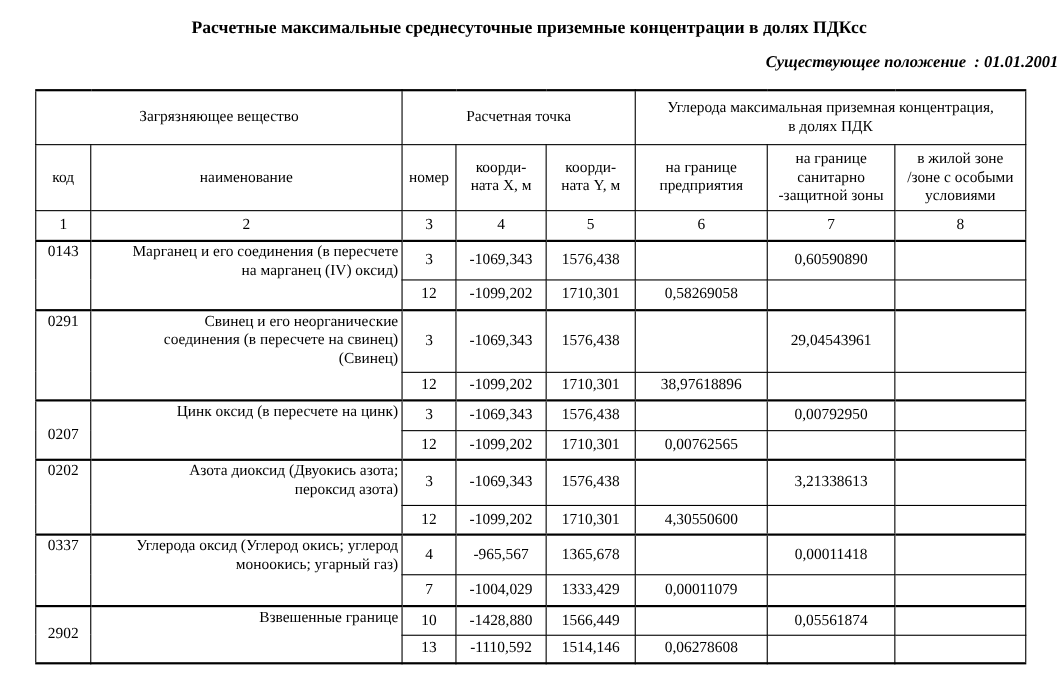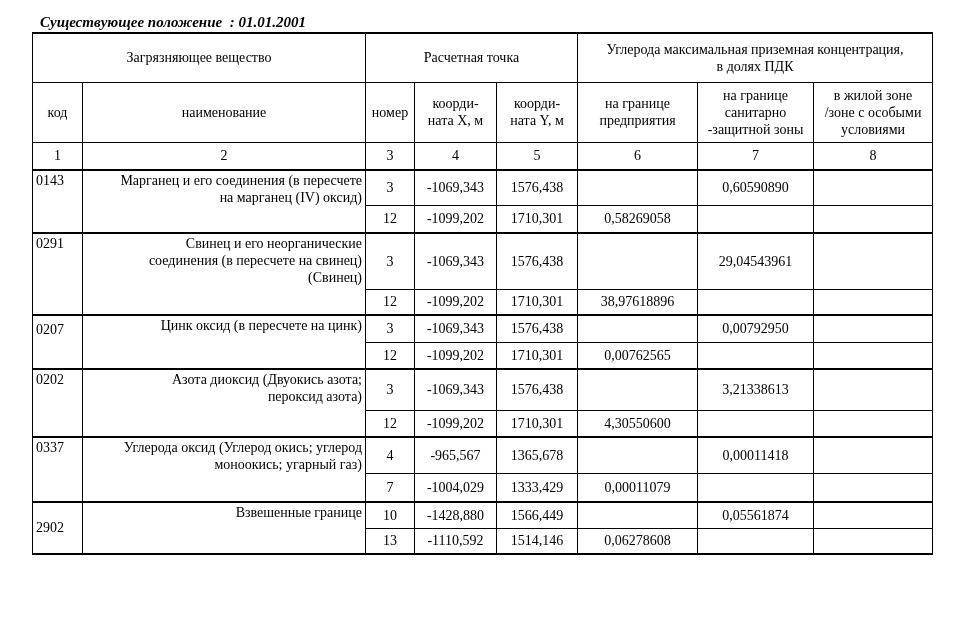--- a/index.html
+++ b/index.html
@@ -26,26 +26,27 @@
     font-weight: bold;
     line-height: 18px;
   }
   .subtitle {
     margin: 13px 0 0 40px;
     font-size: 15px;
     font-weight: bold;
     font-style: italic;
     white-space: pre;
     line-height: 18px;
+    text-align: right;
   }
   table.report {
     border-collapse: collapse;
     table-layout: fixed;
     width: 900px;
-    margin: 1px 0 0 32px;
+    margin: 15px 0 0 32px;
     border-left: 1px solid #000;
     border-right: 1px solid #000;
     border-top: 2px solid #000;
     border-bottom: 2px solid #000;
   }
   table.report th, table.report td {
     border: 1px solid #000;
     font-size: 14px;
     font-weight: normal;
     padding: 1px 3px;
@@ -56,39 +57,41 @@
     text-align: center;
     vertical-align: middle;
     white-space: pre-line;
   }
   tr.r-group { height: 49px; }
   tr.r-sub   { height: 60px; }
   tr.r-num   { height: 28px; }
   tr.r-num td { text-align: center; vertical-align: middle; }
   tbody tr.grp td { border-top: 2px solid #000; }
   td.c-code {
+    text-align: center;
     vertical-align: top;
     padding-top: 8px;
   }
   td.c-name {
     text-align: right;
     vertical-align: top;
     white-space: pre-line;
     padding-left: 4px;
   }
   td.c-mid {
     text-align: center;
     vertical-align: middle;
   }
 </style>
 </head>
 <body>
 
 <div class="page">
 
+  <div class="title">Расчетные максимальные среднесуточные приземные концентрации в долях ПДКсс</div>
 
   <div class="subtitle">Существующее положение  : 01.01.2001</div>
 
   <table class="report">
     <colgroup>
       <col style="width:50px">
         <col style="width:283px">
         <col style="width:49px">
       <col style="width:82px">
         <col style="width:81px">
@@ -168,21 +171,21 @@
       <tr style="height:26px">
         <td class="c-mid">12</td>
         <td class="c-mid">-1099,202</td>
         <td class="c-mid">1710,301</td>
         <td class="c-mid">38,97618896</td>
         <td class="c-mid"></td>
         <td class="c-mid"></td>
       </tr>
 
       <tr class="grp" style="height:27px">
-        <td class="c-code" rowspan="2" style="padding-top:5px">0207</td>
+        <td class="c-code" rowspan="2" style="padding-top:22px">0207</td>
         <td class="c-name" rowspan="2">Цинк оксид (в пересчете на цинк)</td>
         <td class="c-mid">3</td>
         <td class="c-mid">-1069,343</td>
         <td class="c-mid">1576,438</td>
         <td class="c-mid"></td>
         <td class="c-mid">0,00792950</td>
         <td class="c-mid"></td>
       </tr>
       <tr style="height:27px">
         <td class="c-mid">12</td>

